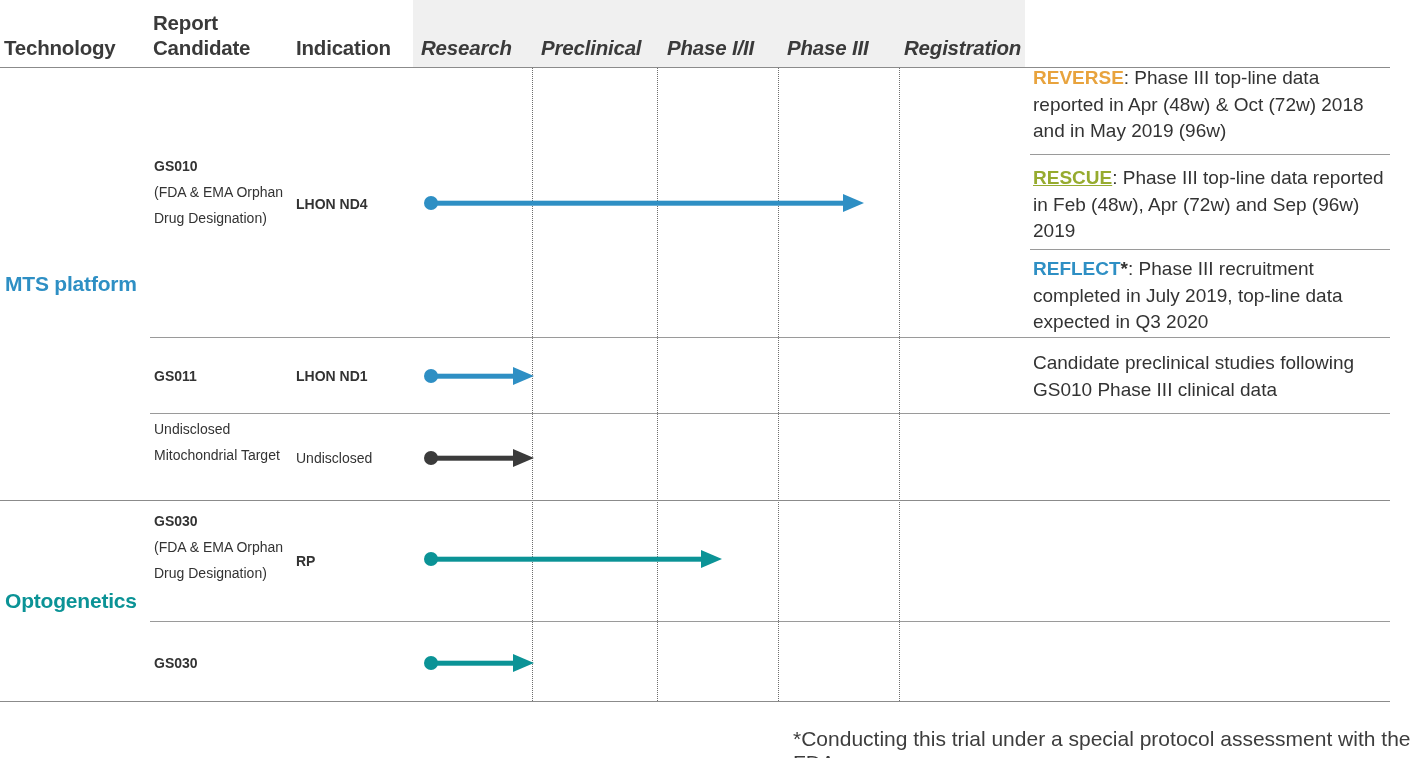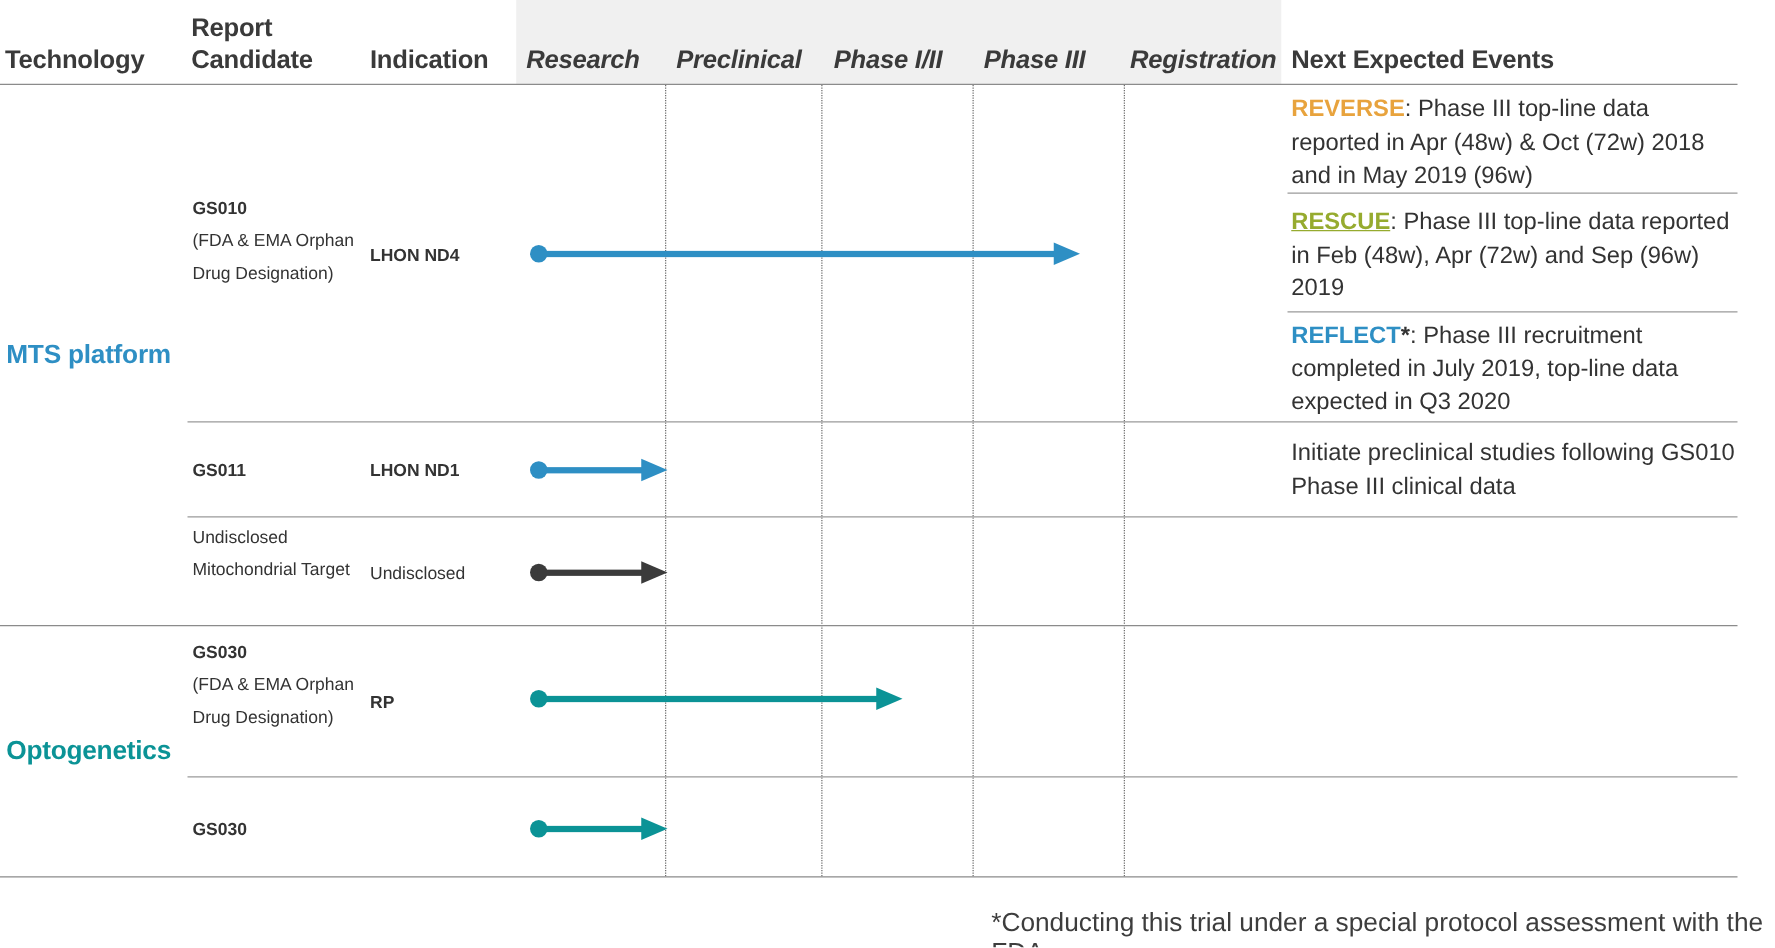--- a/index.html
+++ b/index.html
@@ -140,21 +140,20 @@
   <div class="hdr" style="left:153px; top:35px;">Candidate</div>
 
   <div class="hdr" style="left:296px; top:35px;">Indication</div>
 
   <div class="hdr italic" style="left:421px; top:35px;">Research</div>
   <div class="hdr italic" style="left:541px; top:35px;">Preclinical</div>
   <div class="hdr italic" style="left:667px; top:35px;">Phase I/II</div>
   <div class="hdr italic" style="left:787px; top:35px;">Phase III</div>
   <div class="hdr italic" style="left:904px; top:35px;">Registration</div>
 
-  <div class="hdr" style="left:1033px; top:35px;">Next Expected Events</div>
 
   <div class="header-rule"></div>
 
   <div class="vdiv" style="left:532px; height:633px;"></div>
   <div class="vdiv" style="left:657px; height:633px;"></div>
   <div class="vdiv" style="left:778px; height:633px;"></div>
   <div class="vdiv" style="left:899px; height:633px;"></div>
 
   <div class="hsep" style="left:150px; top:337px; width:1240px;"></div>
   <div class="hsep" style="left:150px; top:413px; width:1240px;"></div>
@@ -173,36 +172,36 @@
     <span class="cand-sub">(FDA &amp; EMA Orphan Drug Designation)</span>
   </div>
   <div class="cell b" style="left:296px; top:191px; width:120px;">LHON ND4</div>
 
   <div class="arrow" style="left:424px; top:190px; width:440px; height:26px;">
     <div class="dot" style="background:#2e8fc4;"></div>
     <div class="shaft" style="width:414px; background:#2e8fc4;"></div>
     <div class="head" style="left:419px; border-left:21px solid #2e8fc4;"></div>
   </div>
 
-  <div class="ev" style="top:75px;"><span class="tag" style="color:#e8a33d;">REVERSE</span><span>: Phase III top-line data reported in Apr (48w) &amp; Oct (72w) 2018 and in May 2019 (96w)</span></div>
+  <div class="ev" style="top:65px;"><span class="tag" style="color:#e8a33d;">REVERSE</span><span>: Phase III top-line data reported in Apr (48w) &amp; Oct (72w) 2018 and in May 2019 (96w)</span></div>
 
   <div class="ev" style="top:165px;"><span class="tag" style="color:#96ab2f;text-decoration:underline;">RESCUE</span><span>: Phase III top-line data reported in Feb (48w), Apr (72w) and Sep (96w) 2019</span></div>
 
   <div class="ev" style="top:256px;"><span class="tag" style="color:#2e8fc4;">REFLECT</span><span class="ast">*</span><span>: Phase III recruitment completed in July 2019, top-line data expected in Q3 2020</span></div>
 
   <div class="cell b" style="left:154px; top:363px; width:130px;">GS011</div>
   <div class="cell b" style="left:296px; top:363px; width:120px;">LHON ND1</div>
 
   <div class="arrow" style="left:424px; top:363px; width:112px; height:26px;">
     <div class="dot" style="background:#2e8fc4;"></div>
     <div class="shaft" style="width:87px; background:#2e8fc4;"></div>
     <div class="head" style="left:89px; border-left:21px solid #2e8fc4;"></div>
   </div>
 
-  <div class="ev" style="top:350px;"><span>Initiate preclinical studies following GS010 Phase III clinical data</span></div>
+  <div class="ev" style="top:350px;"><span>Candidate preclinical studies following GS010 Phase III clinical data</span></div>
 
   <div class="cell" style="left:154px; top:416px; width:136px;">Undisclosed Mitochondrial Target</div>
   <div class="cell" style="left:296px; top:445px; width:120px;">Undisclosed</div>
 
   <div class="arrow" style="left:424px; top:445px; width:112px; height:26px;">
     <div class="dot" style="background:#3b3b3b;"></div>
     <div class="shaft" style="width:87px; background:#3b3b3b;"></div>
     <div class="head" style="left:89px; border-left:21px solid #3b3b3b;"></div>
   </div>
 

